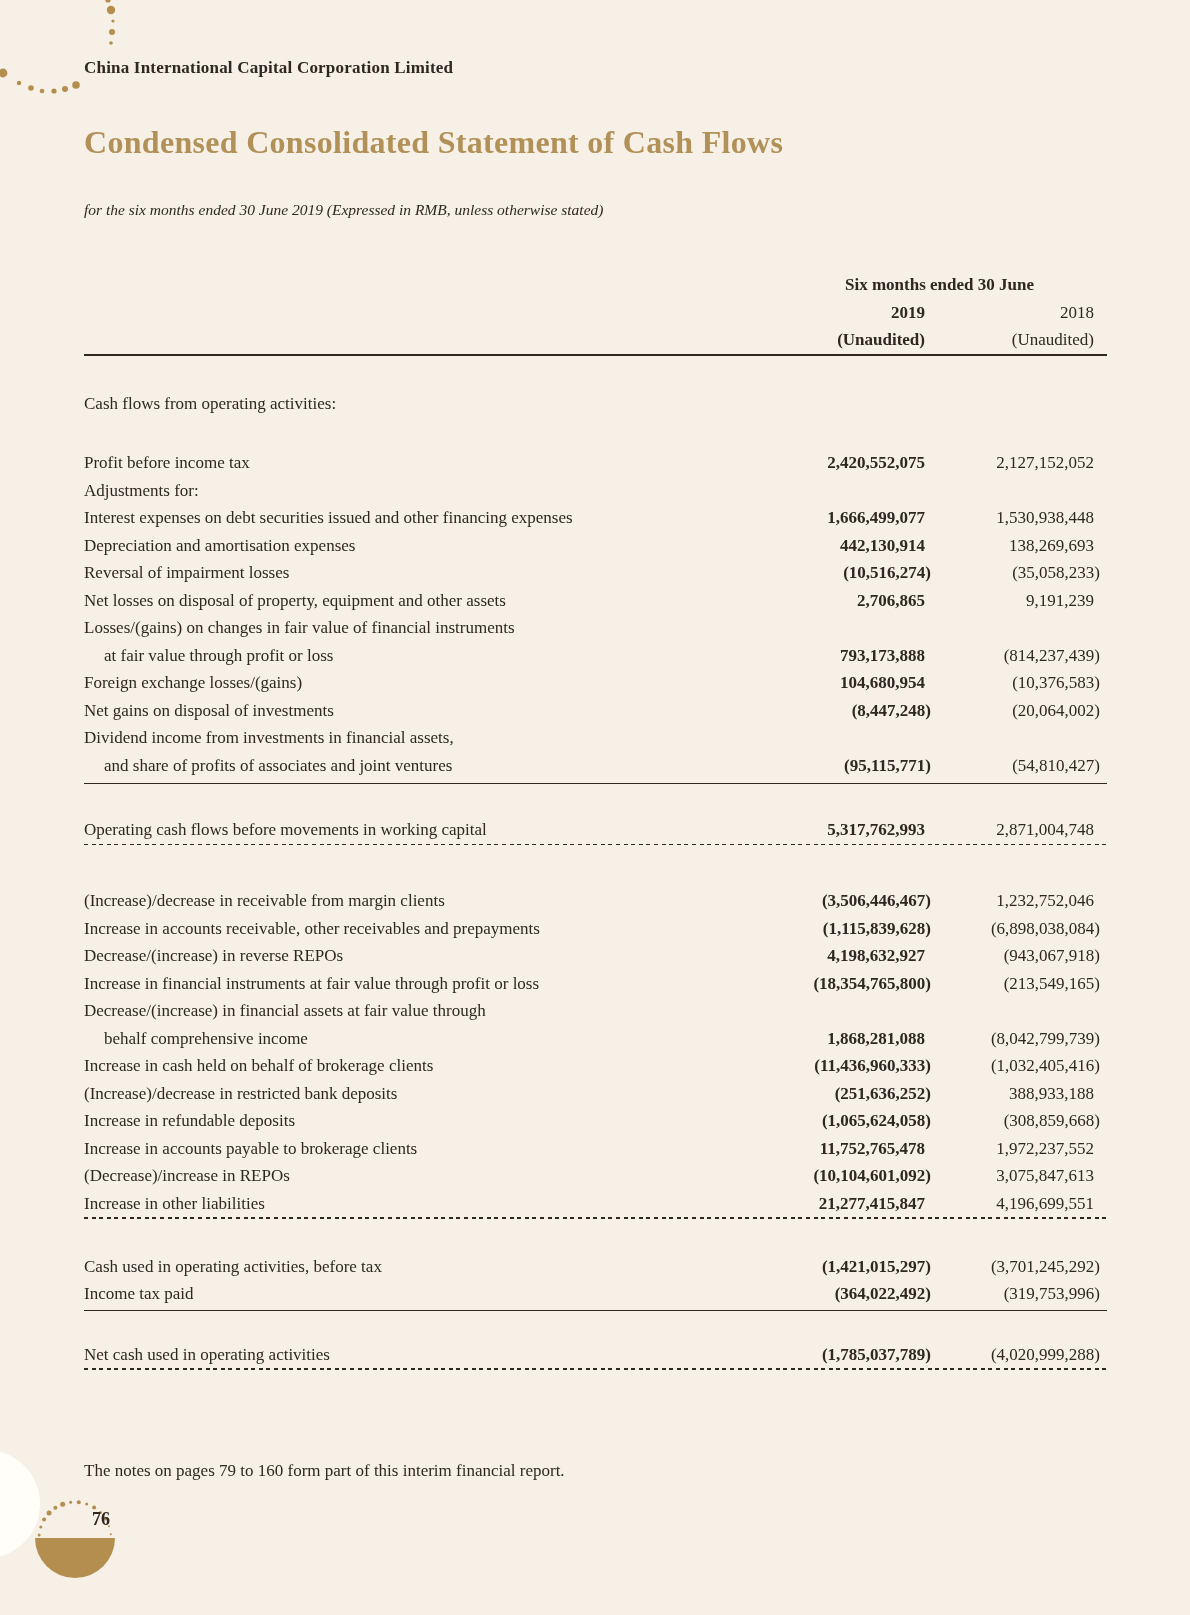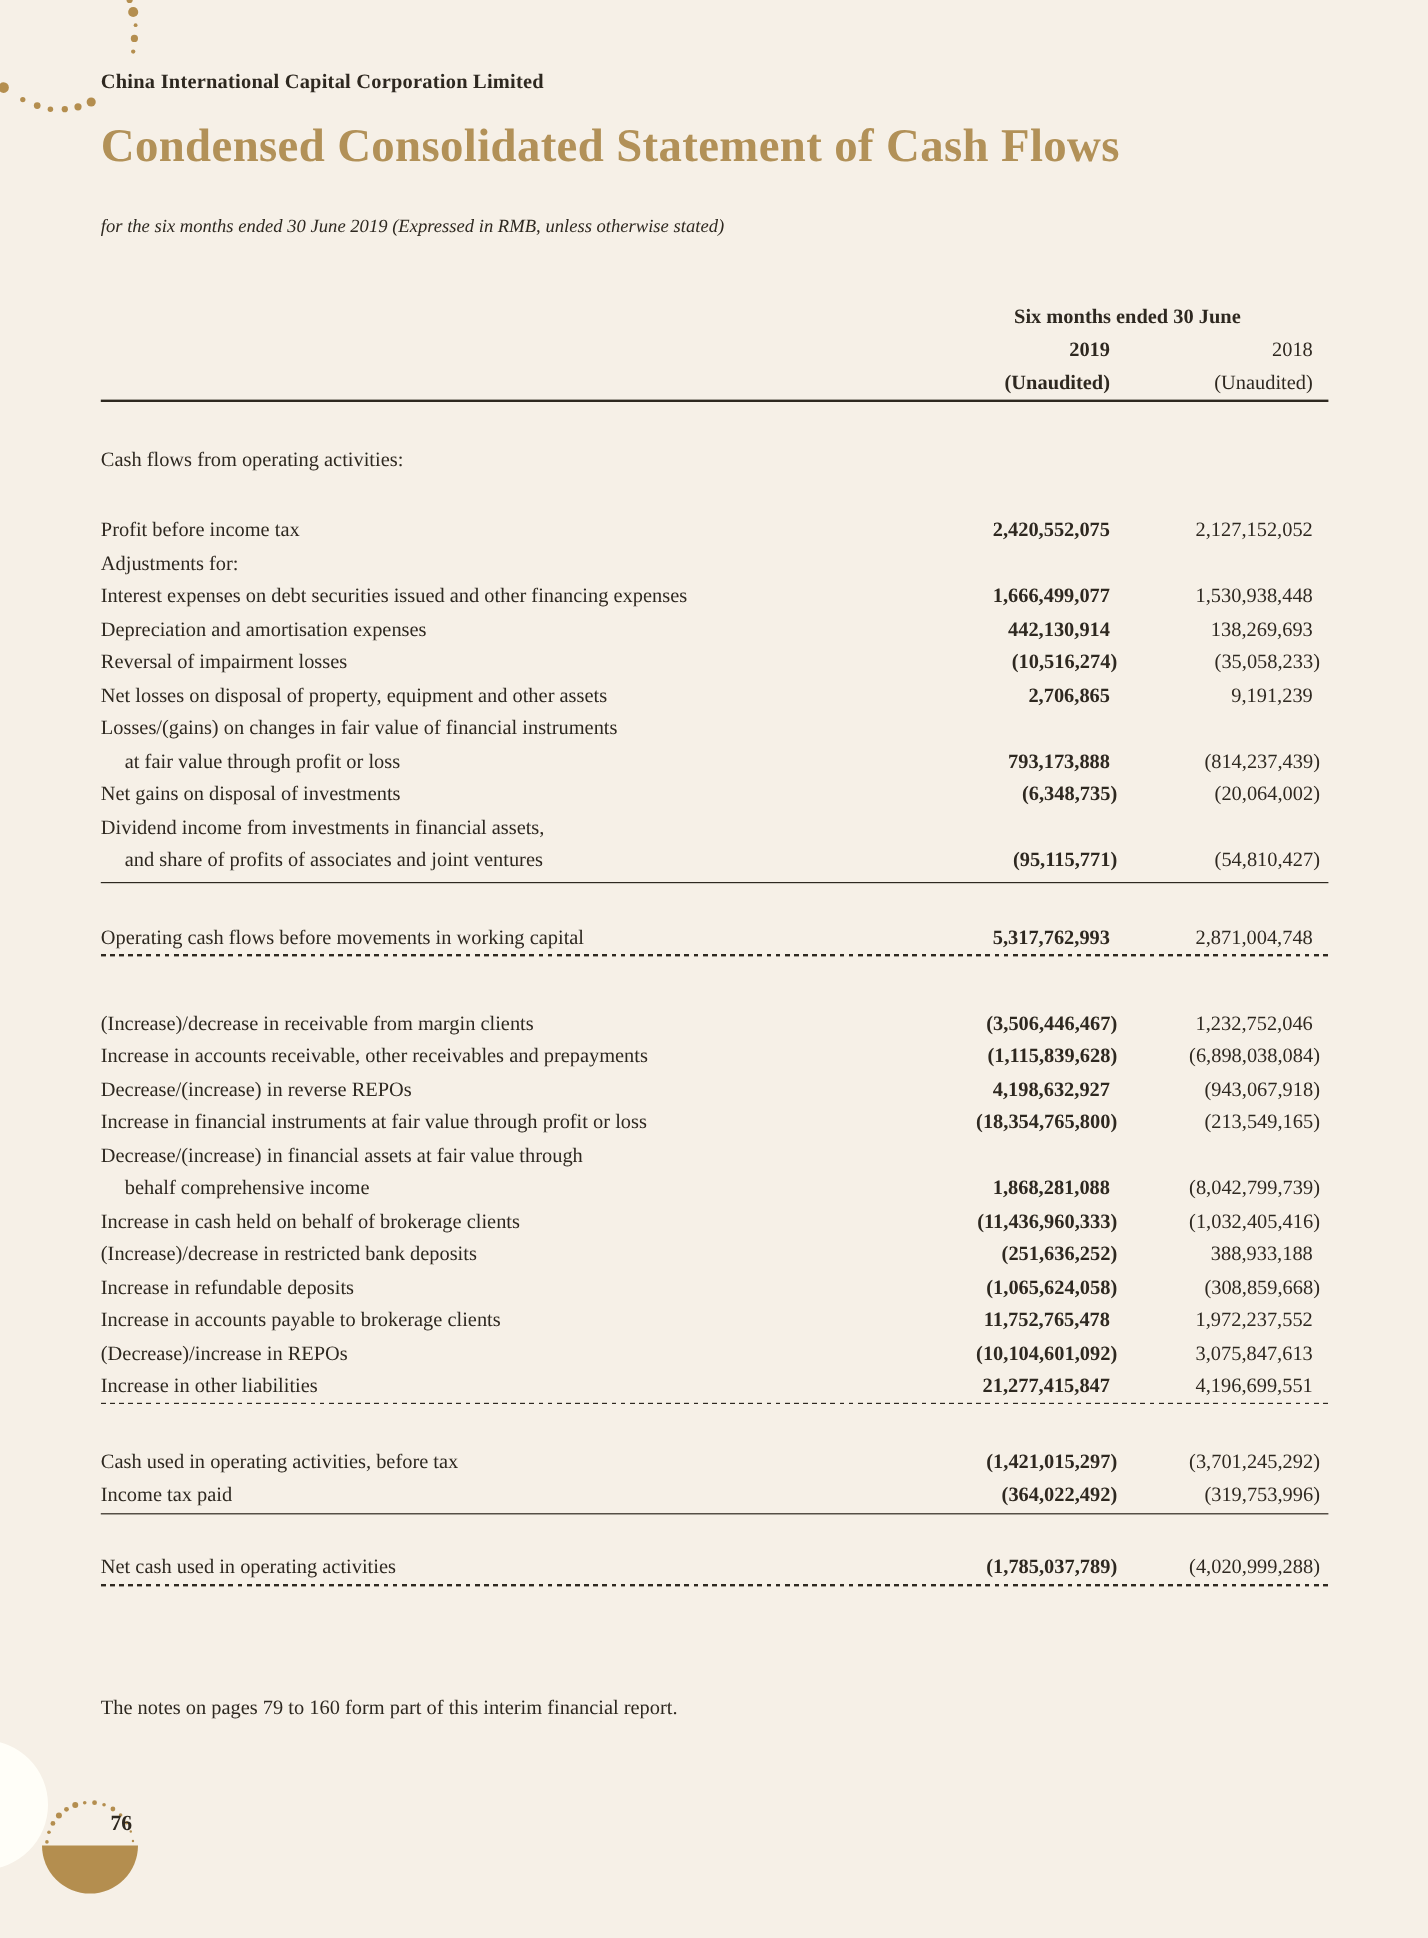--- a/index.html
+++ b/index.html
@@ -19,21 +19,21 @@
     margin:0 auto;
   }
   .deco-svg{position:absolute;pointer-events:none;}
   .dot{fill:var(--deco-gold);}
   .halfmoon{fill:var(--deco-gold);}
   .whitecircle{fill:#fffef8;}
 
   .content{position:absolute;left:84px;top:0;width:1023px;}
 
   .company{margin-top:57px;font-size:17px;font-weight:bold;letter-spacing:.2px;line-height:21px;}
-  .title{margin:20px 0 0 0;font-size:39px;font-weight:bold;color:var(--gold);letter-spacing:.3px;line-height:47px;}
+  .title{margin:41px 0 0 0;font-size:32px;font-weight:bold;color:var(--gold);letter-spacing:.3px;line-height:47px;}
   .subtitle{margin-top:34px;font-style:italic;font-size:15.5px;line-height:19px;}
 
   .thead{margin-top:52px;}
   .trow{display:flex;align-items:baseline;height:27.5px;line-height:27.5px;font-size:17px;}
   .lbl{flex:1 1 auto;white-space:nowrap;padding-right:8px;}
   .lbl.ind{padding-left:20px;}
   .amt{white-space:nowrap;}
   .a19{width:162px;flex:0 0 162px;text-align:right;font-weight:bold;padding-right:9px;box-sizing:border-box;}
   .a19.paren{padding-right:3px;}
   .a18{width:173px;flex:0 0 173px;text-align:right;font-weight:normal;padding-right:13px;box-sizing:border-box;}
@@ -136,22 +136,27 @@
           <span class="lbl">Losses/(gains) on changes in fair value of financial instruments</span>
           <span class="amt a19"></span>
           <span class="amt a18"></span>
         </div>
         <div class="trow">
           <span class="lbl ind">at fair value through profit or loss</span>
           <span class="amt a19">793,173,888</span>
           <span class="amt a18 paren">(814,237,439)</span>
         </div>
         <div class="trow">
+          <span class="lbl">Foreign exchange losses/(gains)</span>
+          <span class="amt a19">104,680,954</span>
+          <span class="amt a18 paren">(10,376,583)</span>
+        </div>
+        <div class="trow">
           <span class="lbl">Net gains on disposal of investments</span>
-          <span class="amt a19 paren">(6,348,735)</span>
+          <span class="amt a19 paren">(8,447,248)</span>
           <span class="amt a18 paren">(20,064,002)</span>
         </div>
         <div class="trow">
           <span class="lbl">Dividend income from investments in financial assets,</span>
           <span class="amt a19"></span>
           <span class="amt a18"></span>
         </div>
         <div class="trow">
           <span class="lbl ind">and share of profits of associates and joint ventures</span>
           <span class="amt a19 paren">(95,115,771)</span>

